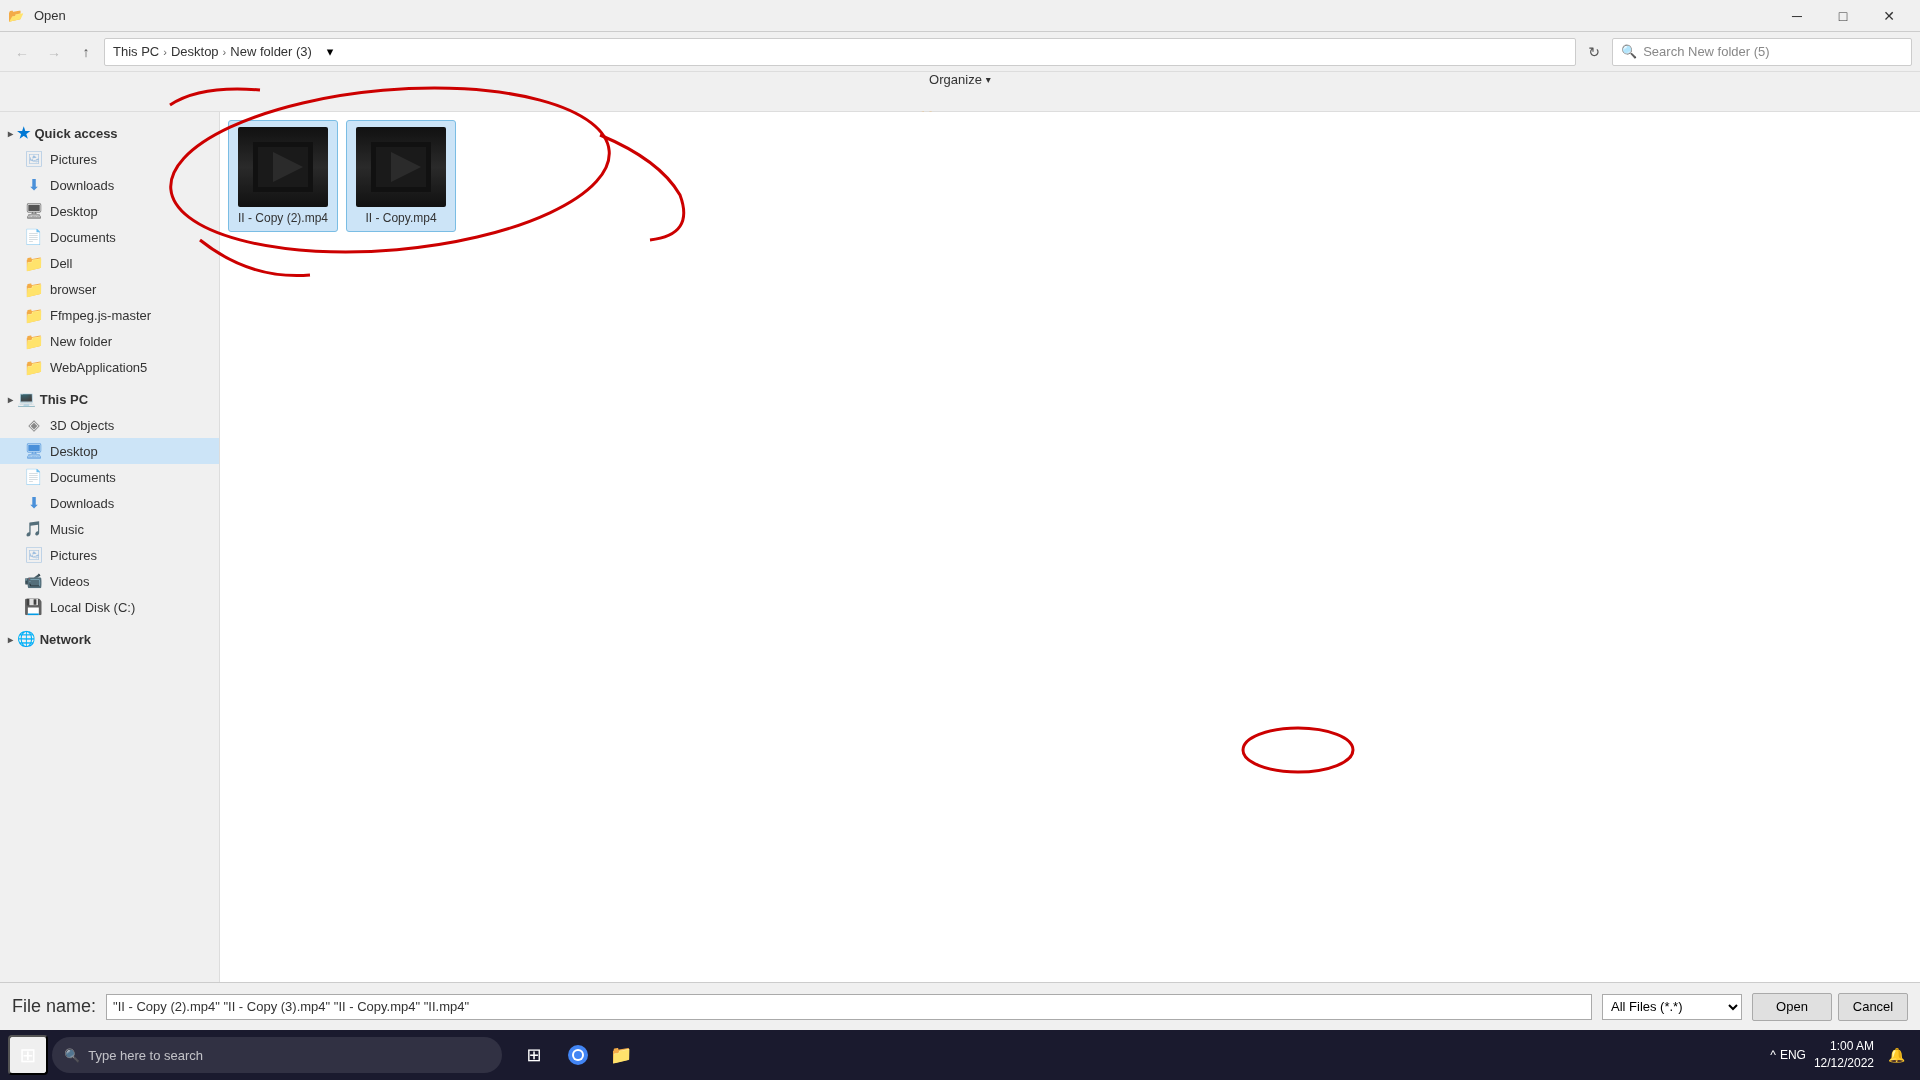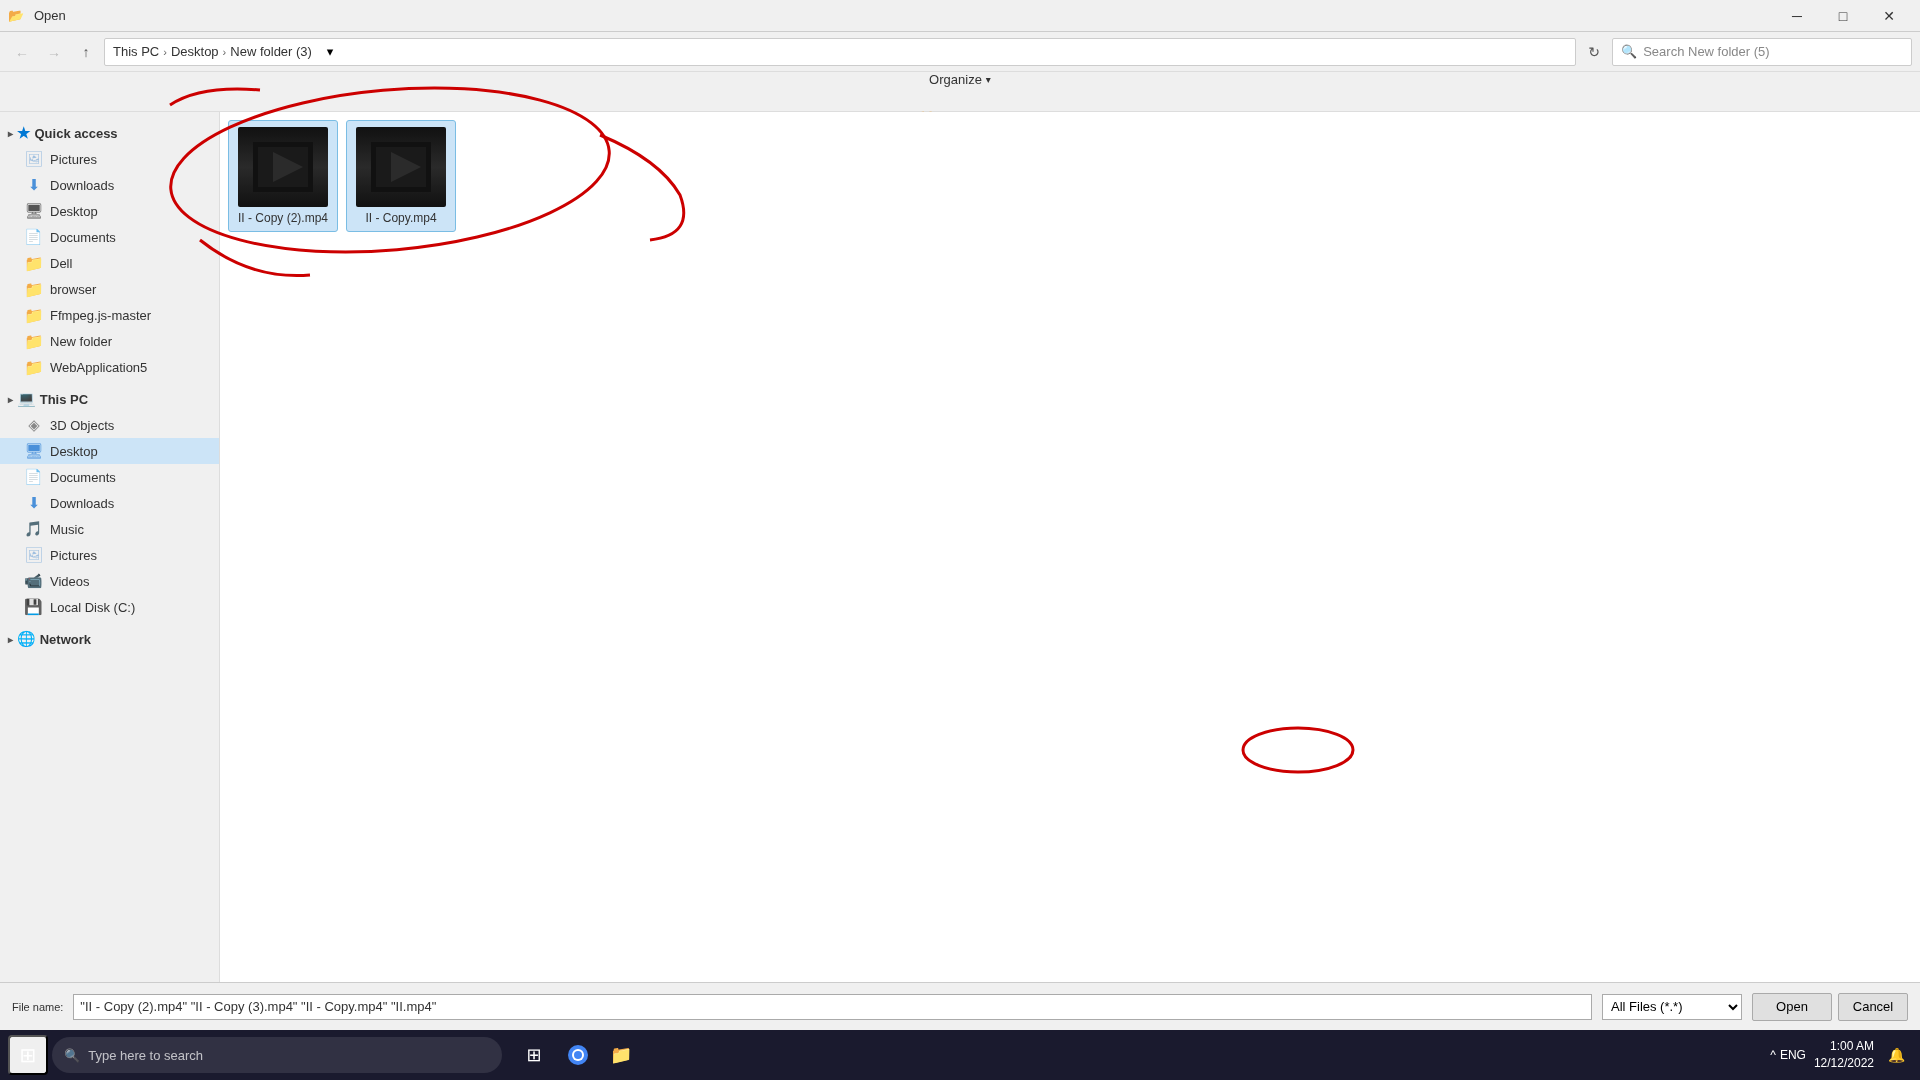--- a/index.html
+++ b/index.html
@@ -280,21 +280,21 @@
     .bottom-bar {
       height: 48px;
       background: #f0f0f0;
       border-top: 1px solid #ccc;
       display: flex;
       align-items: center;
       padding: 0 12px;
       gap: 10px;
     }
     .file-name-label {
-      font-size: 11px;
+      font-size: 18px;
       color: #333;
       white-space: nowrap;
     }
     .file-name-input {
       flex: 1;
       height: 26px;
       border: 1px solid #aaa;
       background: white;
       font-size: 13px;
       padding: 0 6px;

